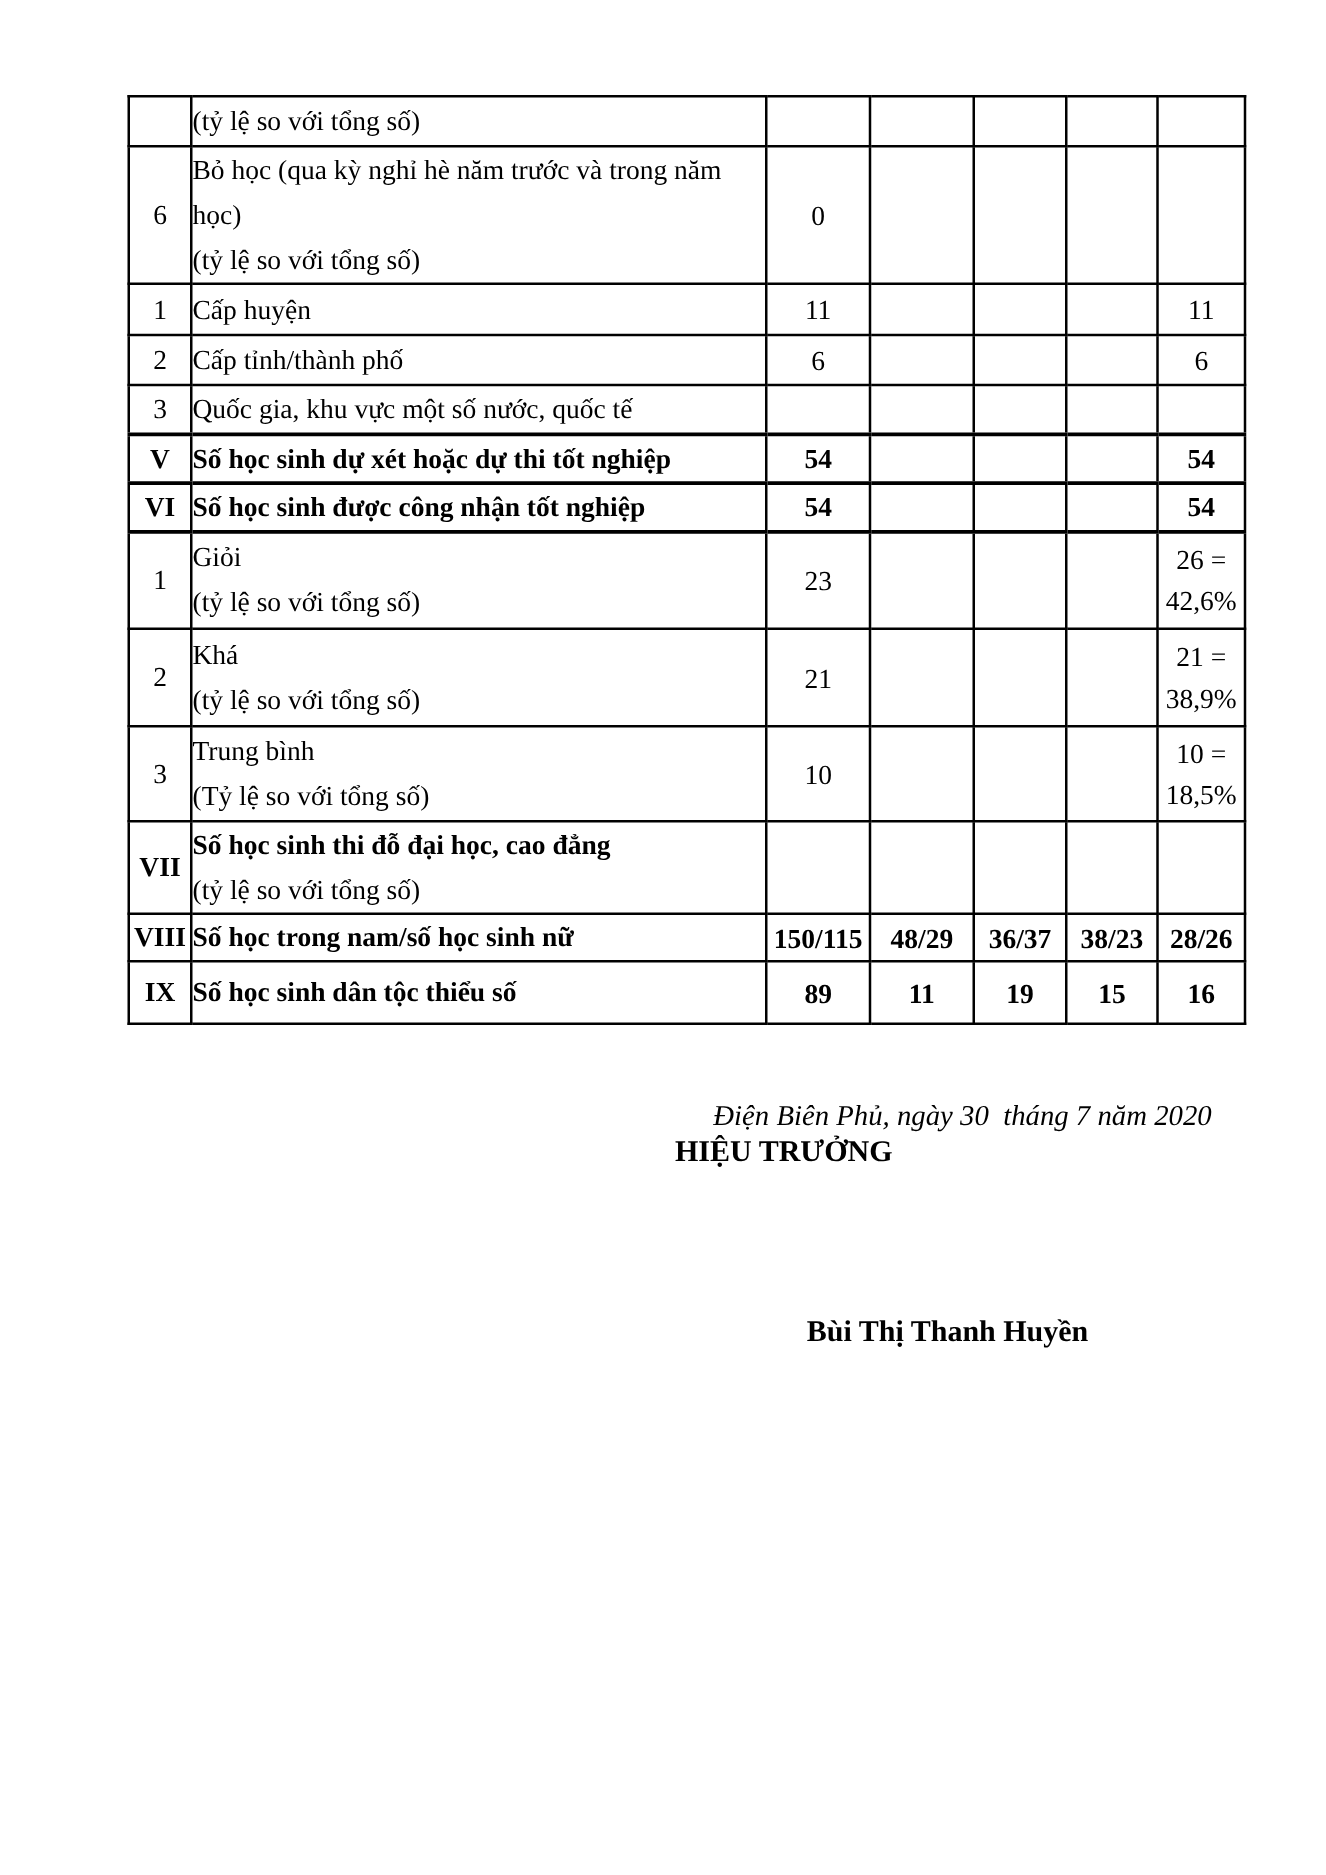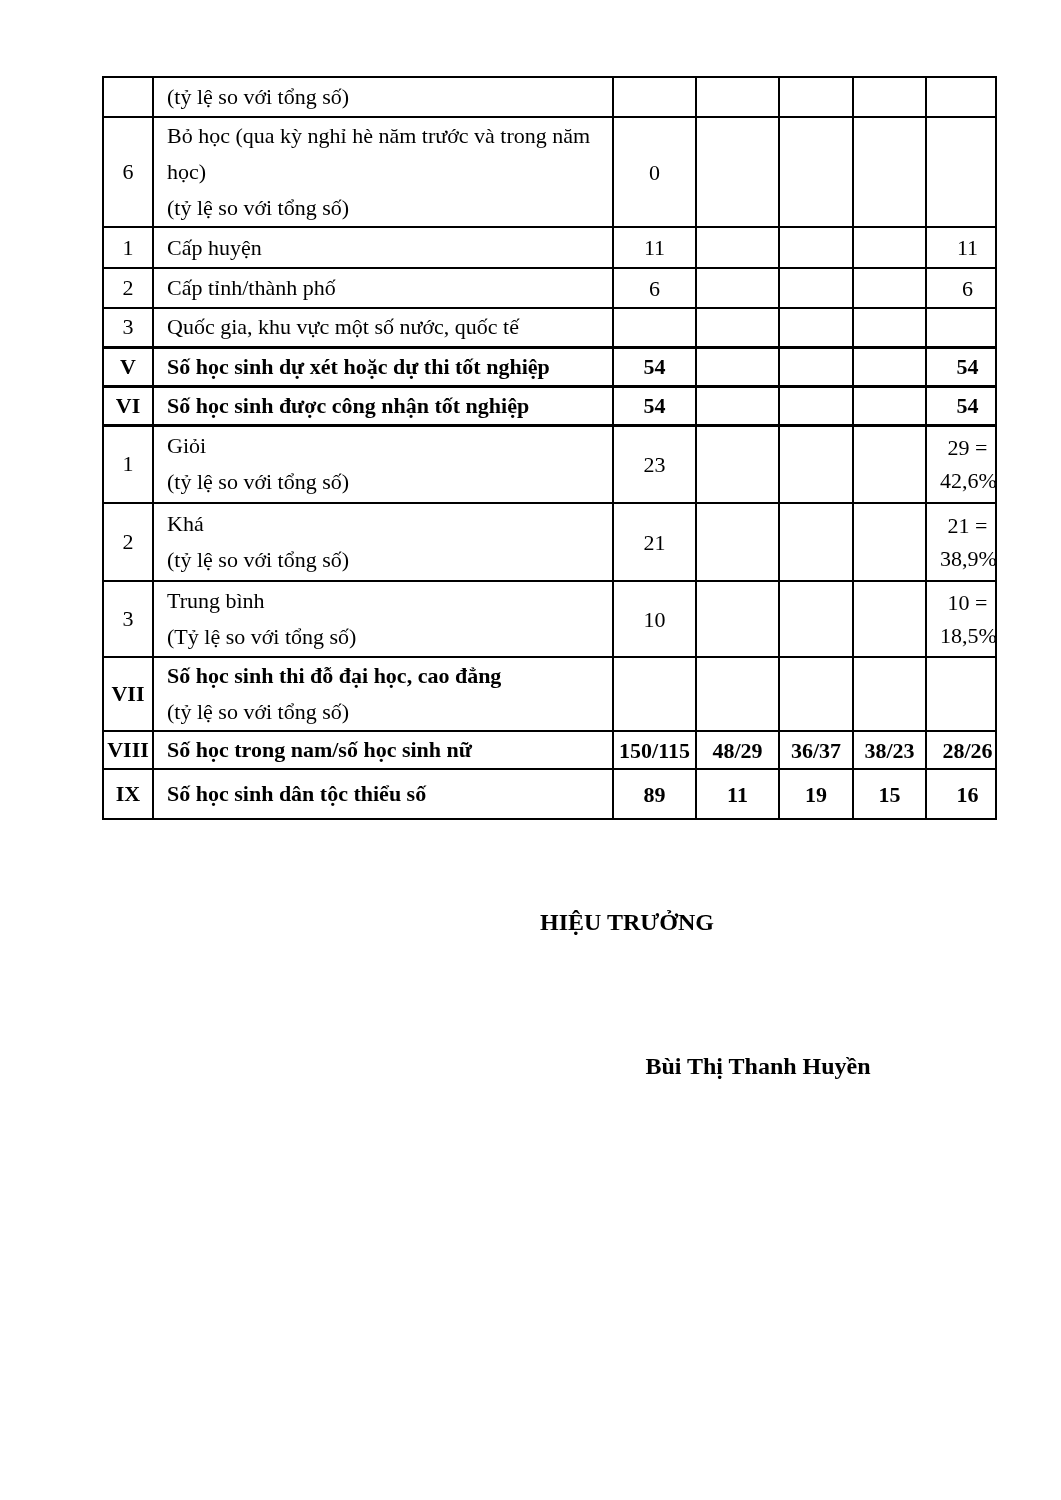--- a/index.html
+++ b/index.html
@@ -37,21 +37,21 @@
     text-align: left;
     vertical-align: middle;
     padding: 1px 4px 1px 3px;
     line-height: 36px;
   }
   td.val {
     text-align: center;
     vertical-align: middle;
     line-height: 33px;
   }
-  .line { display: block; margin-left: 13px; }
+  .line { display: block; }
   tr.bold td { font-weight: bold; }
   tr.vals-normal td.val { font-weight: bold; }
   tr.sub-normal span.l2 { font-weight: normal; }
   tr.thick td { border-top-width: 3px; border-bottom-width: 3px; }
   .sig-date {
     position: absolute;
     left: 540px; top: 880px; width: 460px;
     text-align: center;
     font-style: italic;
     font-size: 23px;
@@ -204,21 +204,21 @@
         <td class="num">1</td>
         <td class="label">
           <span class="line l1">Giỏi</span>
           <span class="line l2">(tỷ lệ so với tổng số)</span>
         </td>
         <td class="val">23</td>
         <td class="val"></td>
         <td class="val"></td>
         <td class="val"></td>
         <td class="val">
-          <span class="line v1">29 =</span>
+          <span class="line v1">26 =</span>
           <span class="line v2">42,6%</span>
         </td>
       </tr>
 
       <tr style="height:78px">
         <td class="num">2</td>
         <td class="label">
           <span class="line l1">Khá</span>
           <span class="line l2">(tỷ lệ so với tổng số)</span>
         </td>
@@ -292,16 +292,17 @@
         <td class="val">15</td>
         <td class="val">
           <span class="line v1">16</span>
           <span class="line v2"></span>
         </td>
       </tr>
 
     </tbody>
   </table>
 
+  <div class="sig-date">Điện Biên Phủ, ngày 30&nbsp; tháng 7 năm 2020</div>
   <div class="sig-title">HIỆU TRƯỞNG</div>
   <div class="sig-name">Bùi Thị Thanh Huyền</div>
 
 </div>
 
 </body></html>

